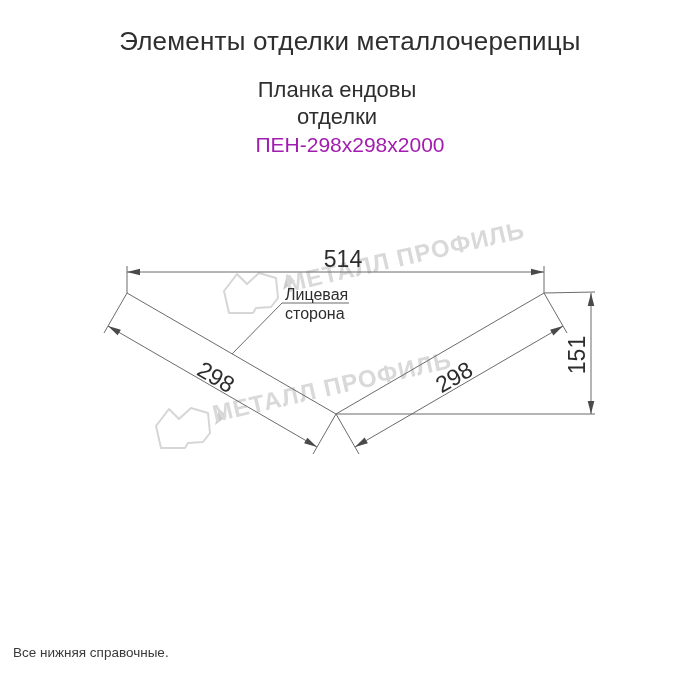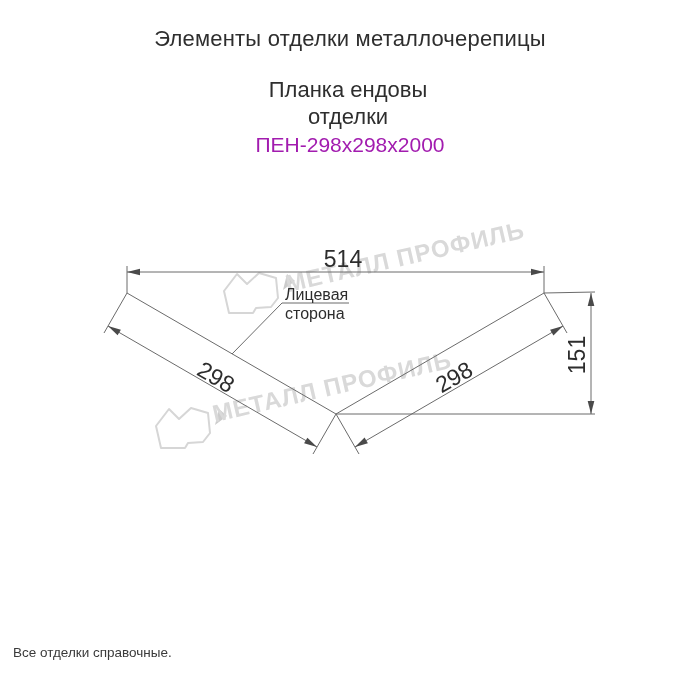--- a/index.html
+++ b/index.html
@@ -15,28 +15,28 @@
     overflow: hidden;
     font-family: "Liberation Sans", sans-serif;
     color: #2e2e2e;
   }
   .title {
     position: absolute;
     top: 26px;
     left: 0;
     width: 700px;
     text-align: center;
-    font-size: 22px;
+    font-size: 26px;
     letter-spacing: 0.2px;
     color: #2e2e2e;
   }
   .subtitle {
     position: absolute;
     top: 76px;
-    left: 12px;
+    left: 1px;
     width: 672px;
     text-align: center;
     font-size: 22px;
     line-height: 27px;
     color: #2e2e2e;
   }
   .product-code {
     position: absolute;
     top: 133px;
     left: 0;
@@ -150,16 +150,16 @@
     <text class="dim-text" x="343" y="267" text-anchor="middle">514</text>
     <text class="dim-text" transform="translate(216,377) rotate(30)" x="0" y="8" text-anchor="middle">298</text>
     <text class="dim-text" transform="translate(454,377) rotate(-30)" x="0" y="8" text-anchor="middle">298</text>
     <text class="dim-text" transform="translate(577,355) rotate(-90)" x="0" y="8" text-anchor="middle">151</text>
 
     <text class="face-text" x="285" y="300">Лицевая</text>
     <text class="face-text" x="285" y="319">сторона</text>
   </svg>
 
   <div class="footer">
-    <div>Все отделки справочные.</div>
+    <div>Все нижняя справочные.</div>
   </div>
 
 </div>
 
 </body></html>

